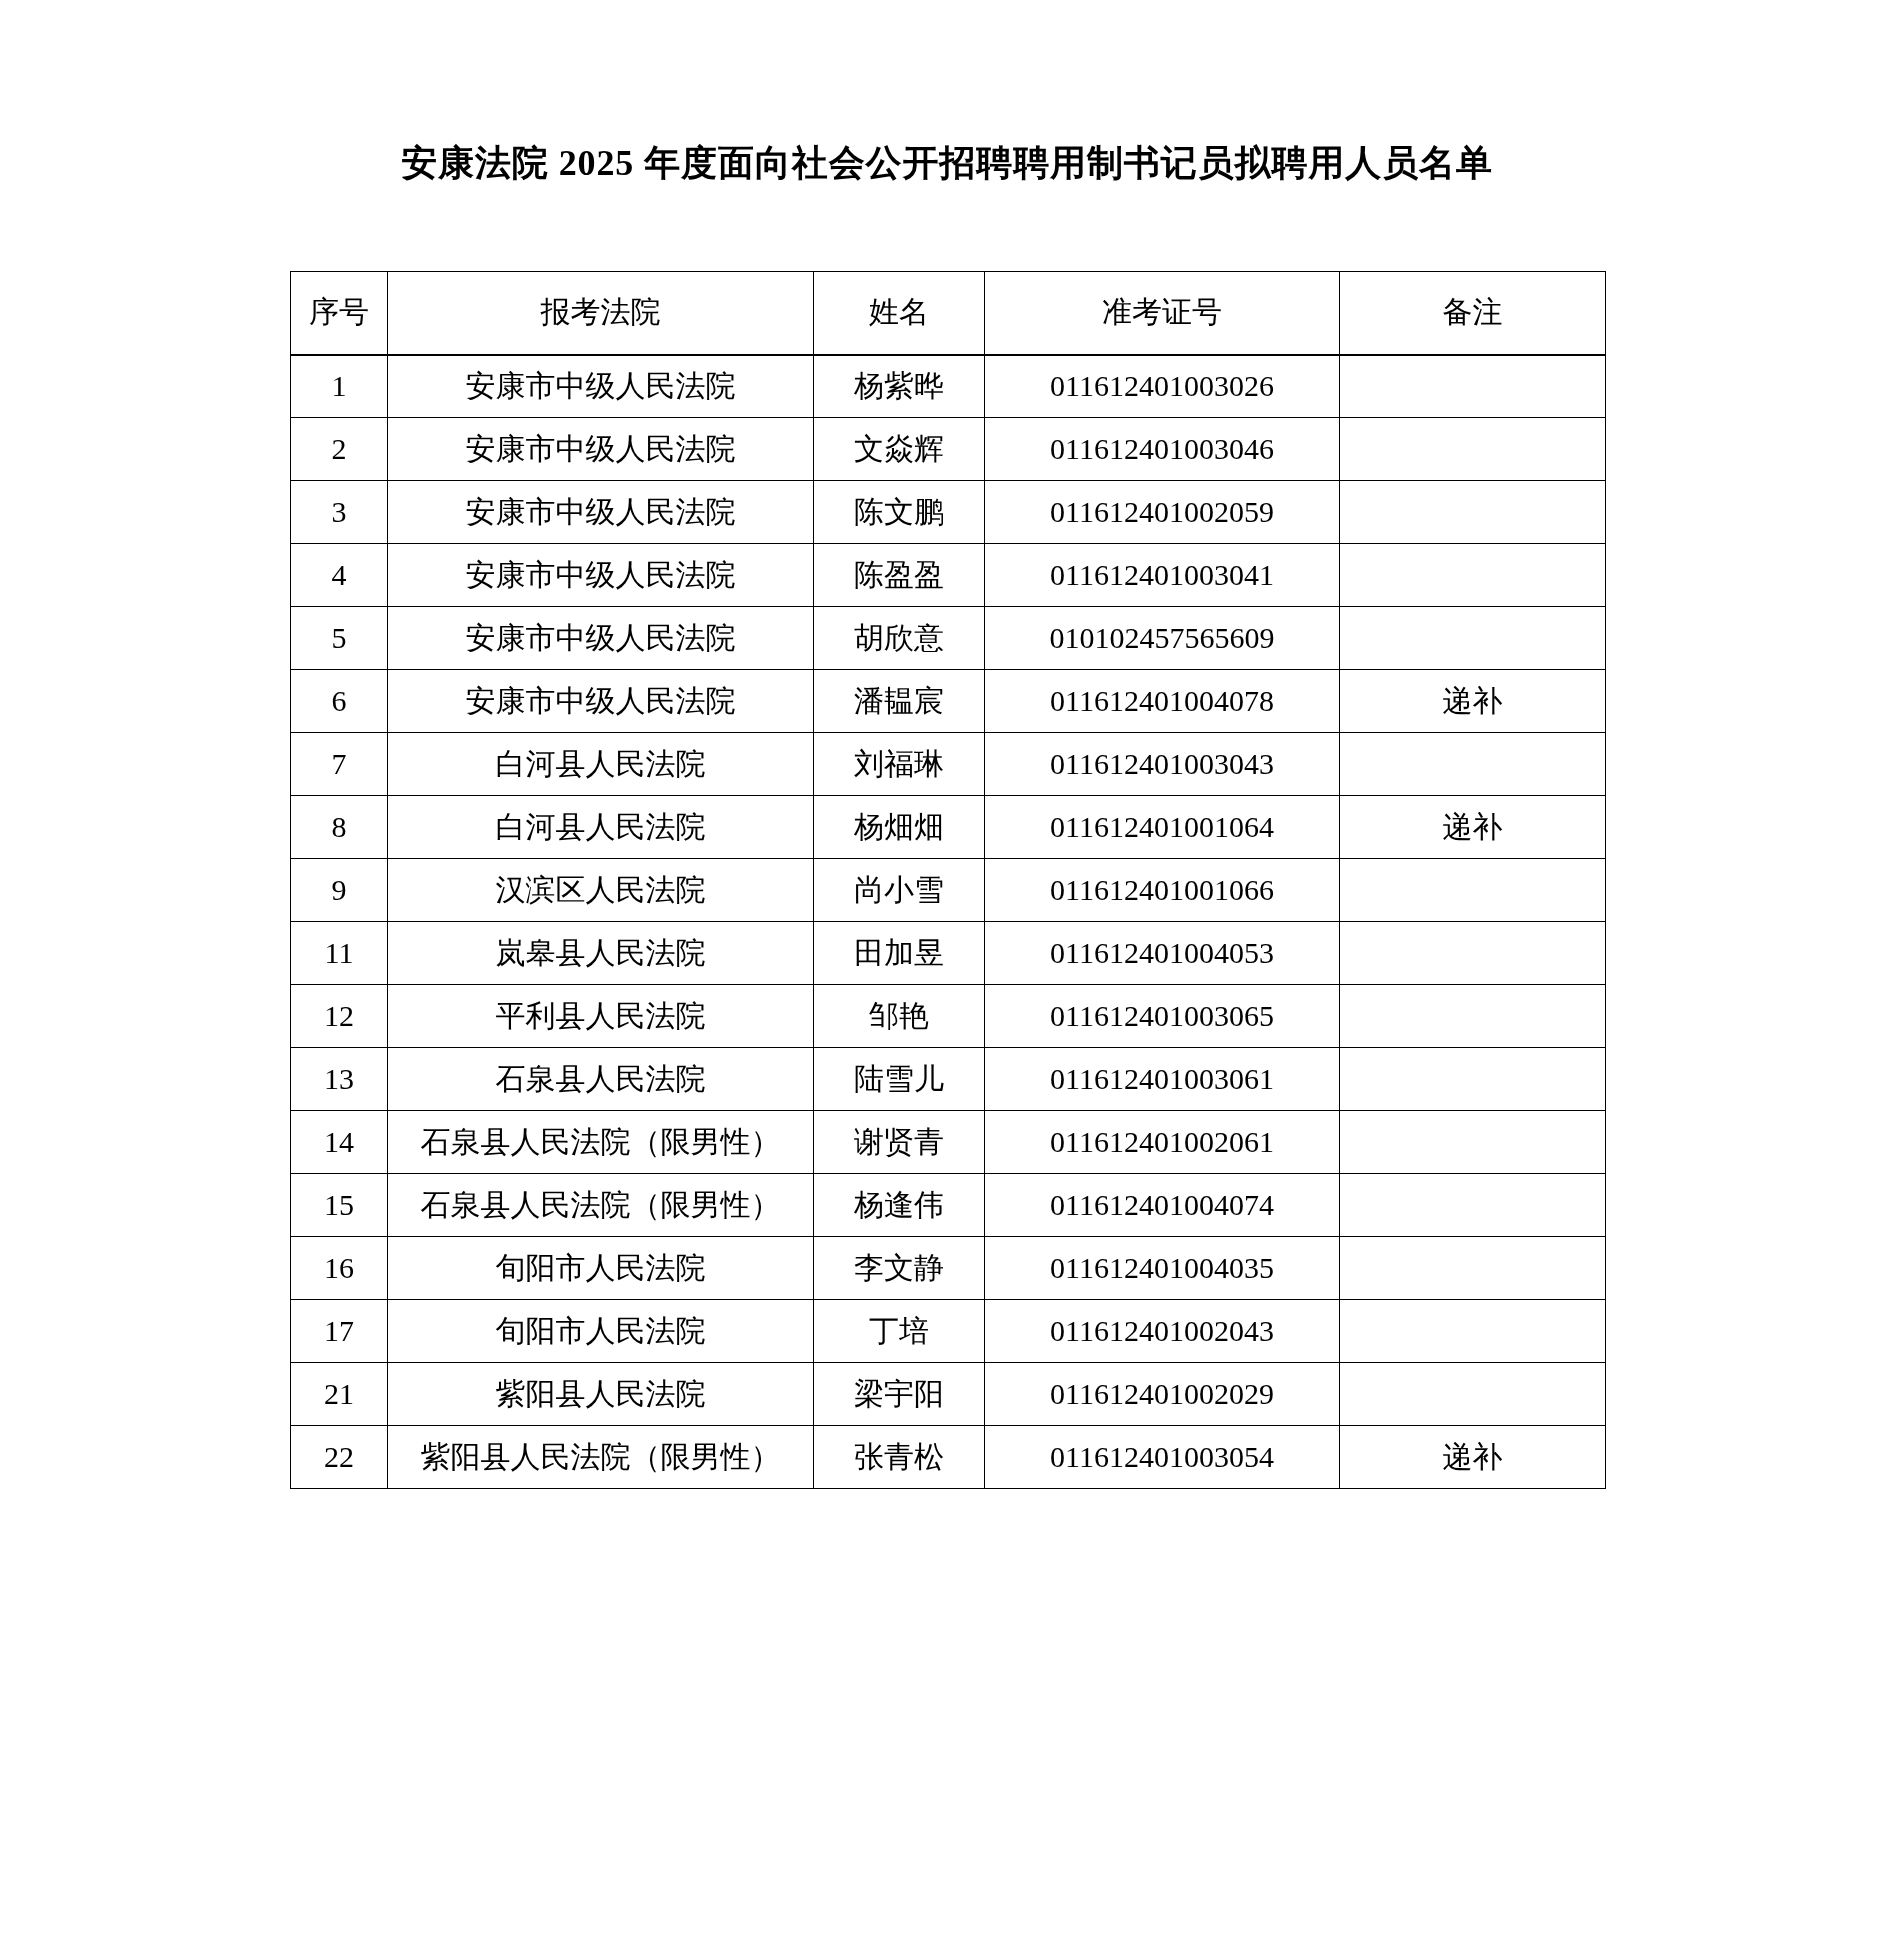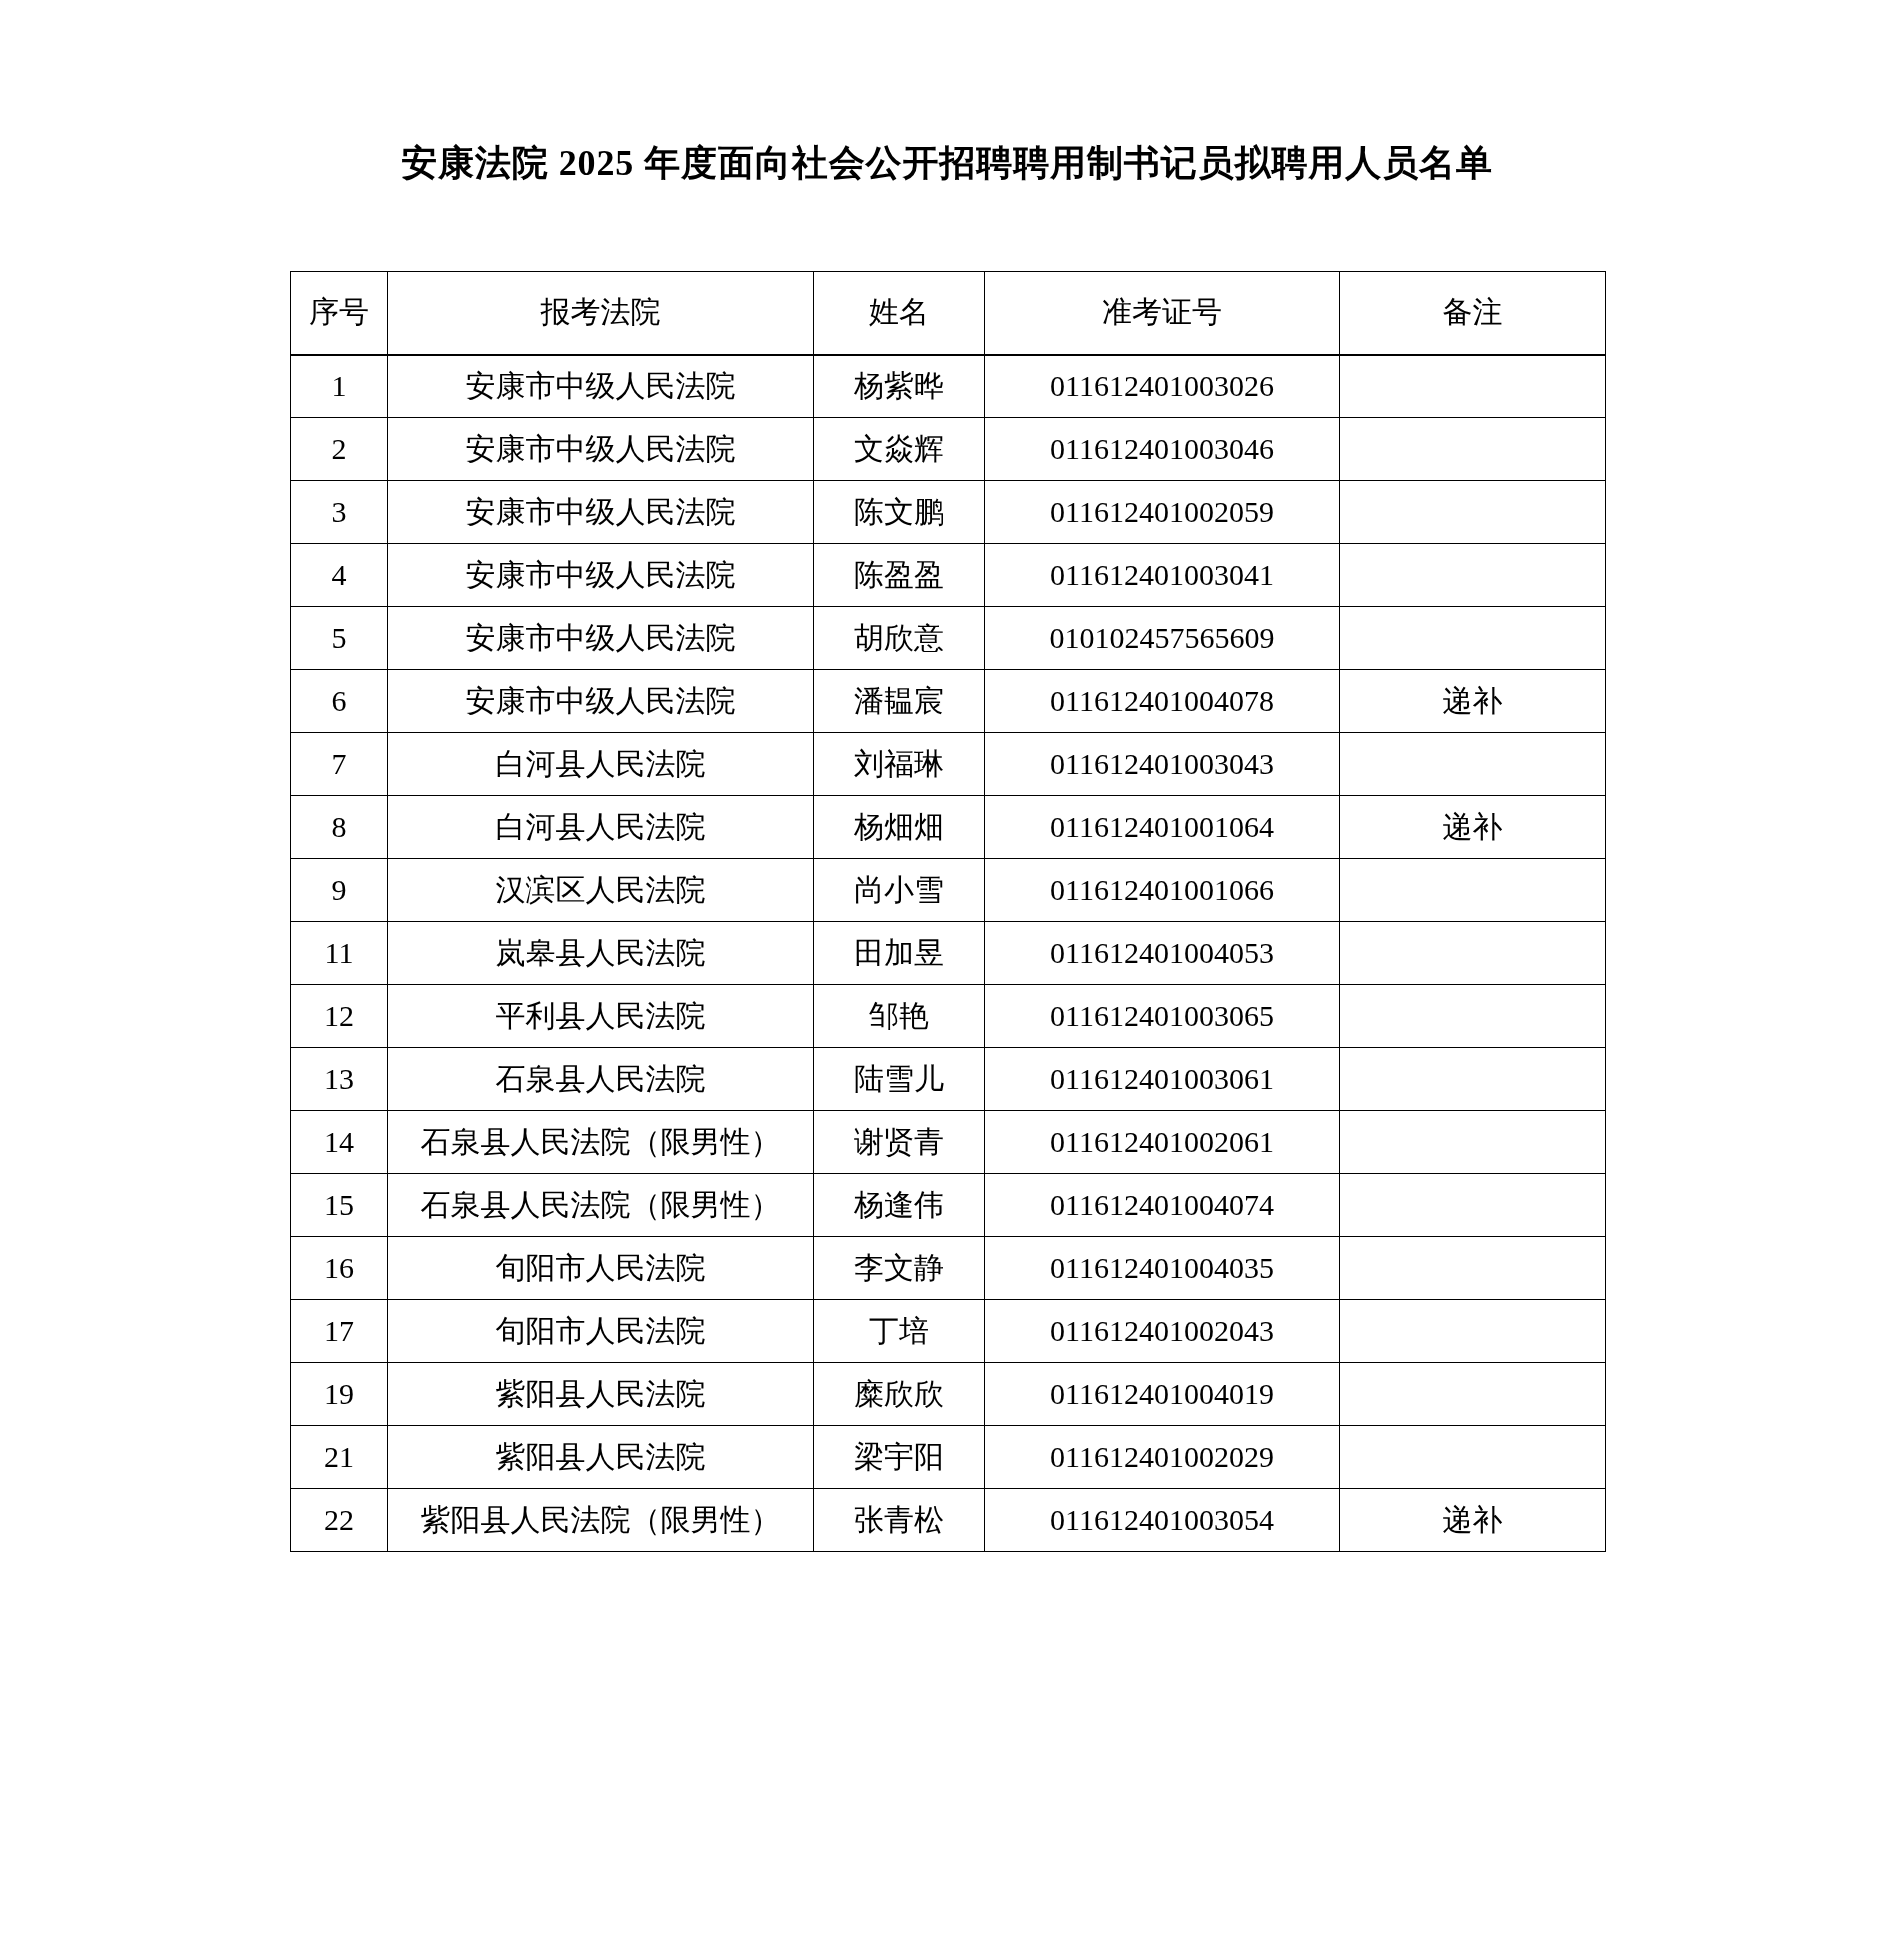--- a/index.html
+++ b/index.html
@@ -190,27 +190,20 @@
       <td></td>
     </tr>
           <tr>
       <td>17</td>
       <td>旬阳市人民法院</td>
       <td>丁培</td>
       <td>011612401002043</td>
       <td></td>
     </tr>
           <tr>
-      <td>19</td>
-      <td>紫阳县人民法院</td>
-      <td>糜欣欣</td>
-      <td>011612401004019</td>
-      <td></td>
-    </tr>
-          <tr>
       <td>21</td>
       <td>紫阳县人民法院</td>
       <td>梁宇阳</td>
       <td>011612401002029</td>
       <td></td>
     </tr>
           <tr>
       <td>22</td>
       <td>紫阳县人民法院（限男性）</td>
       <td>张青松</td>

